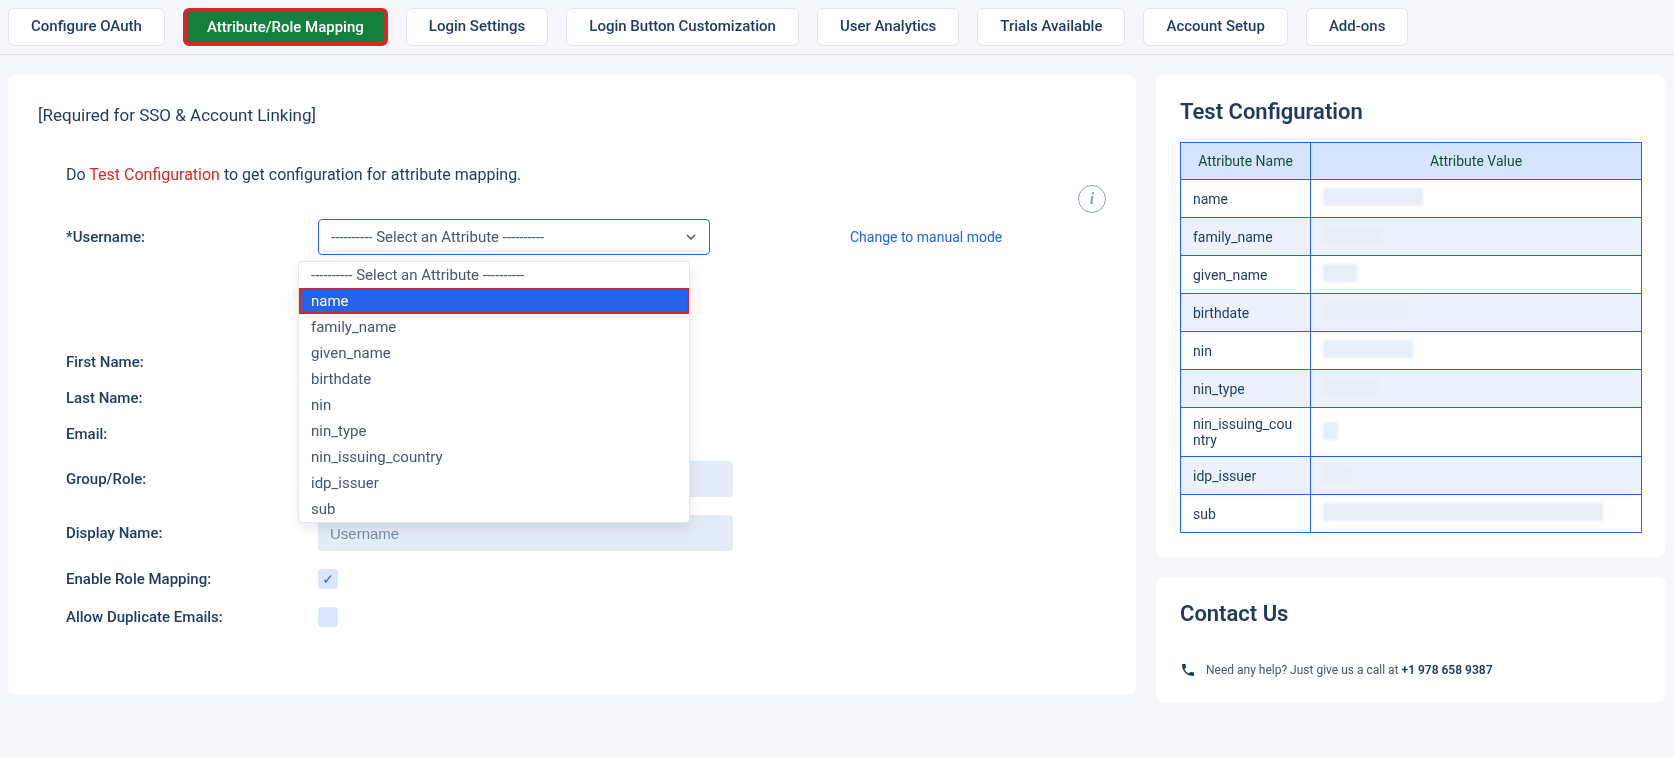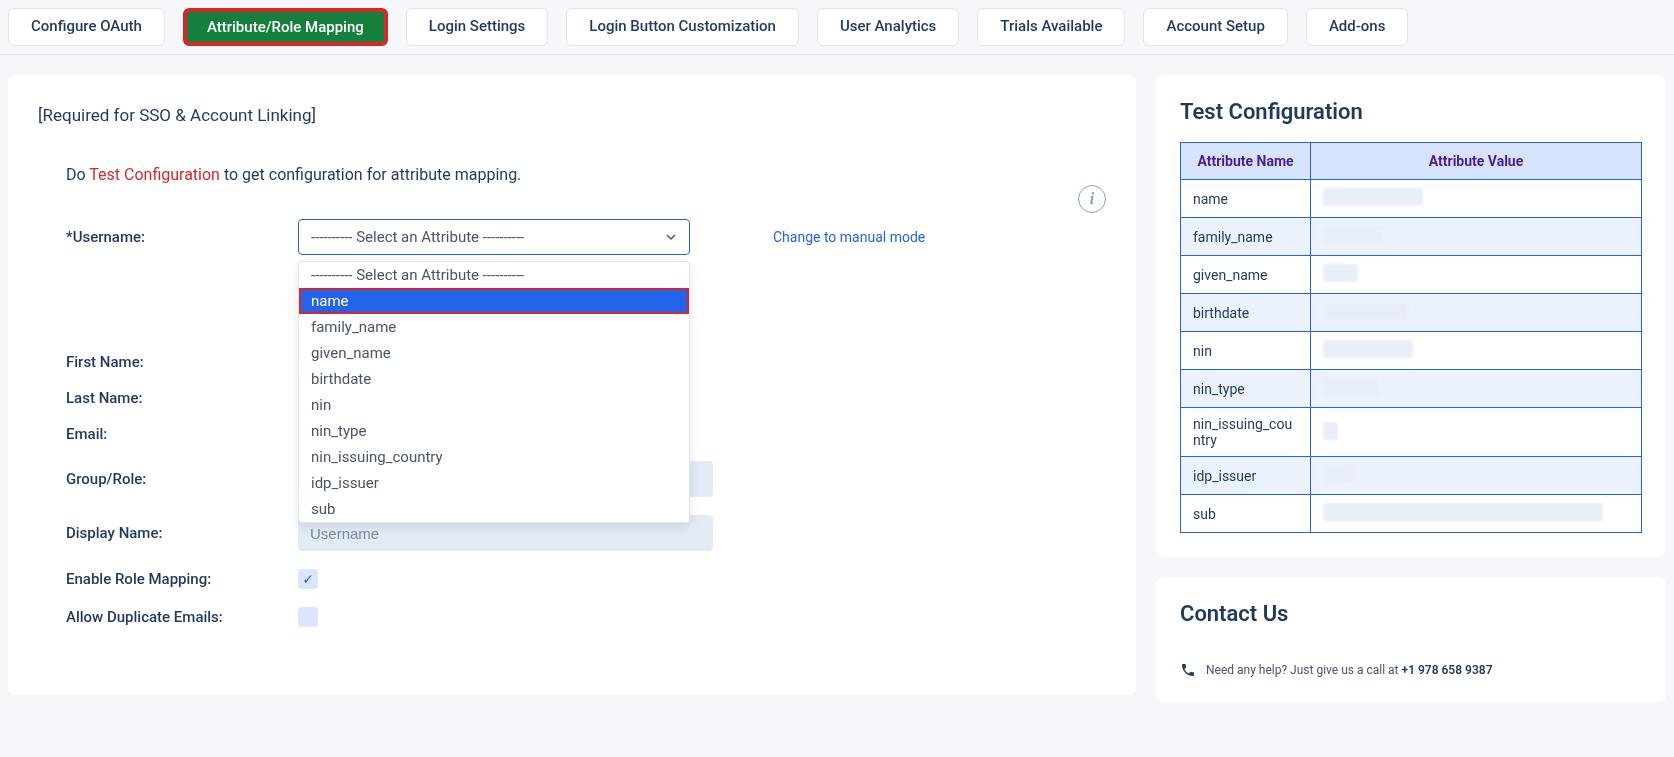--- a/index.html
+++ b/index.html
@@ -105,20 +105,21 @@
       font-family: Georgia, serif;
       font-size: 16px;
       font-weight: bold;
     }
     .form-row {
       display: flex;
       align-items: center;
       margin-left: 28px;
       margin-bottom: 18px;
       position: relative;
+      gap: 20px;
     }
     .form-label {
       width: 232px;
       font-size: 15px;
       color: #1e3a5f;
       font-weight: 500;
     }
     .select-field {
       width: 392px;
       height: 36px;
@@ -155,21 +156,21 @@
       color: #495569;
       cursor: pointer;
     }
     .dropdown-option.selected {
       background: #2563eb;
       color: #fff;
       border: 2px solid #d62828;
       padding: 2px 10px;
     }
     .manual-mode-link {
-      margin-left: 83px;
+      margin-left: 120px;
       color: #2563eb;
       font-size: 14px;
       cursor: pointer;
     }
     .spacer-after-select {
       height: 210px;
     }
     .text-input {
       width: 415px;
       height: 36px;
@@ -205,22 +206,22 @@
       color: #1e3a5f;
       margin-bottom: 18px;
     }
     .attr-table {
       width: 100%;
       border-collapse: collapse;
       border: 1.5px solid #2563eb;
     }
     .attr-table th {
       background: #d6e4ff;
-      color: #4c1d95;
-      font-weight: 700;
+      color: #14532d;
+      font-weight: 400;
       font-size: 14px;
       padding: 10px 12px;
       border: 1.5px solid #2563eb;
       text-align: center;
     }
     .attr-table th:first-child {
       width: 130px;
     }
     .attr-table td {
       border: 1.5px solid #2563eb;

